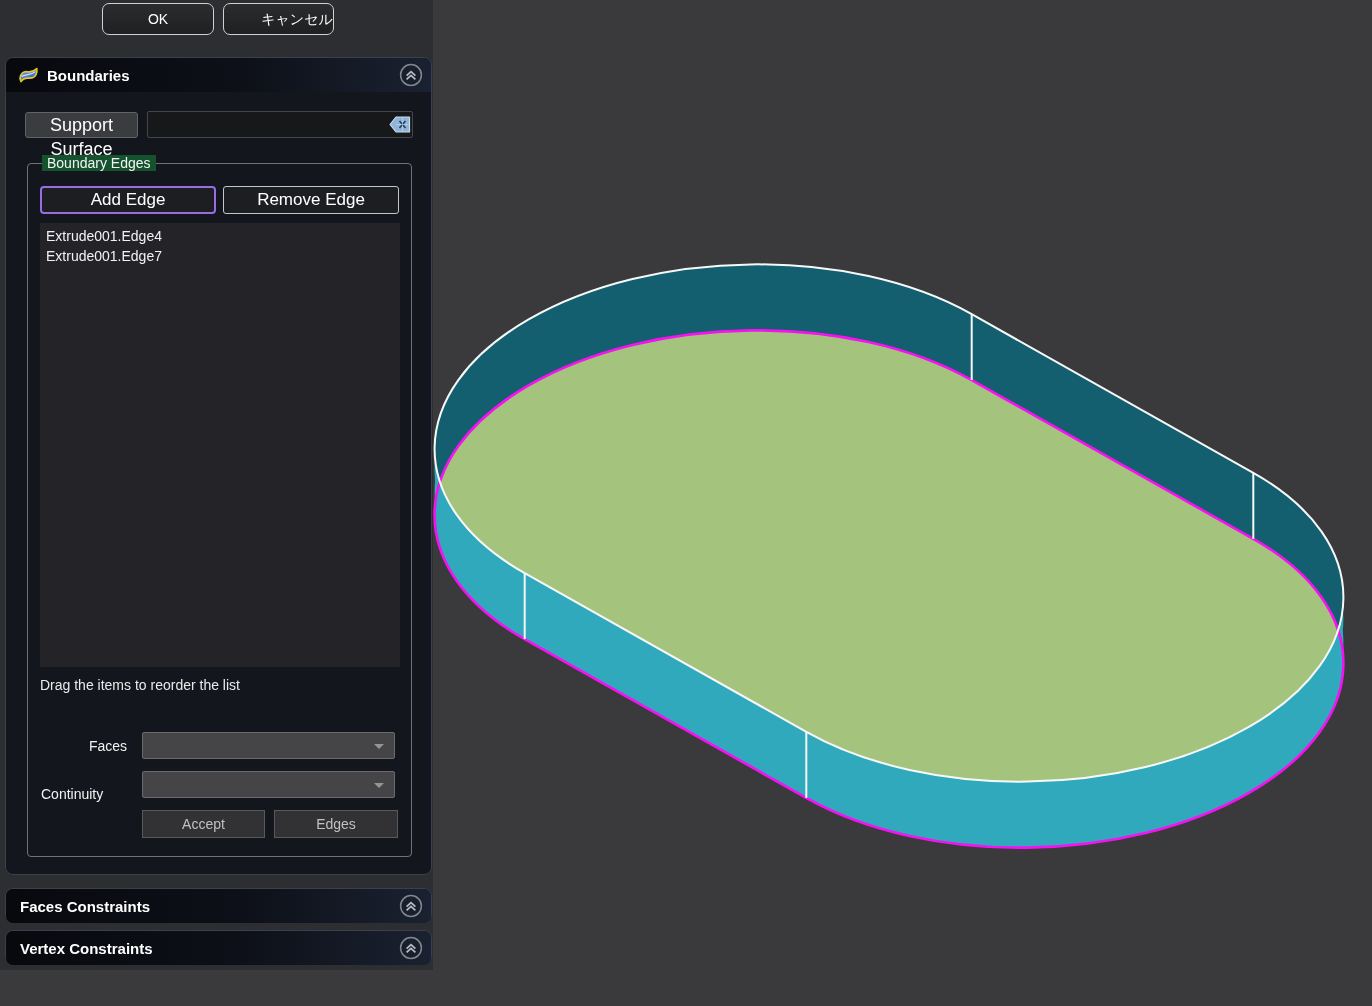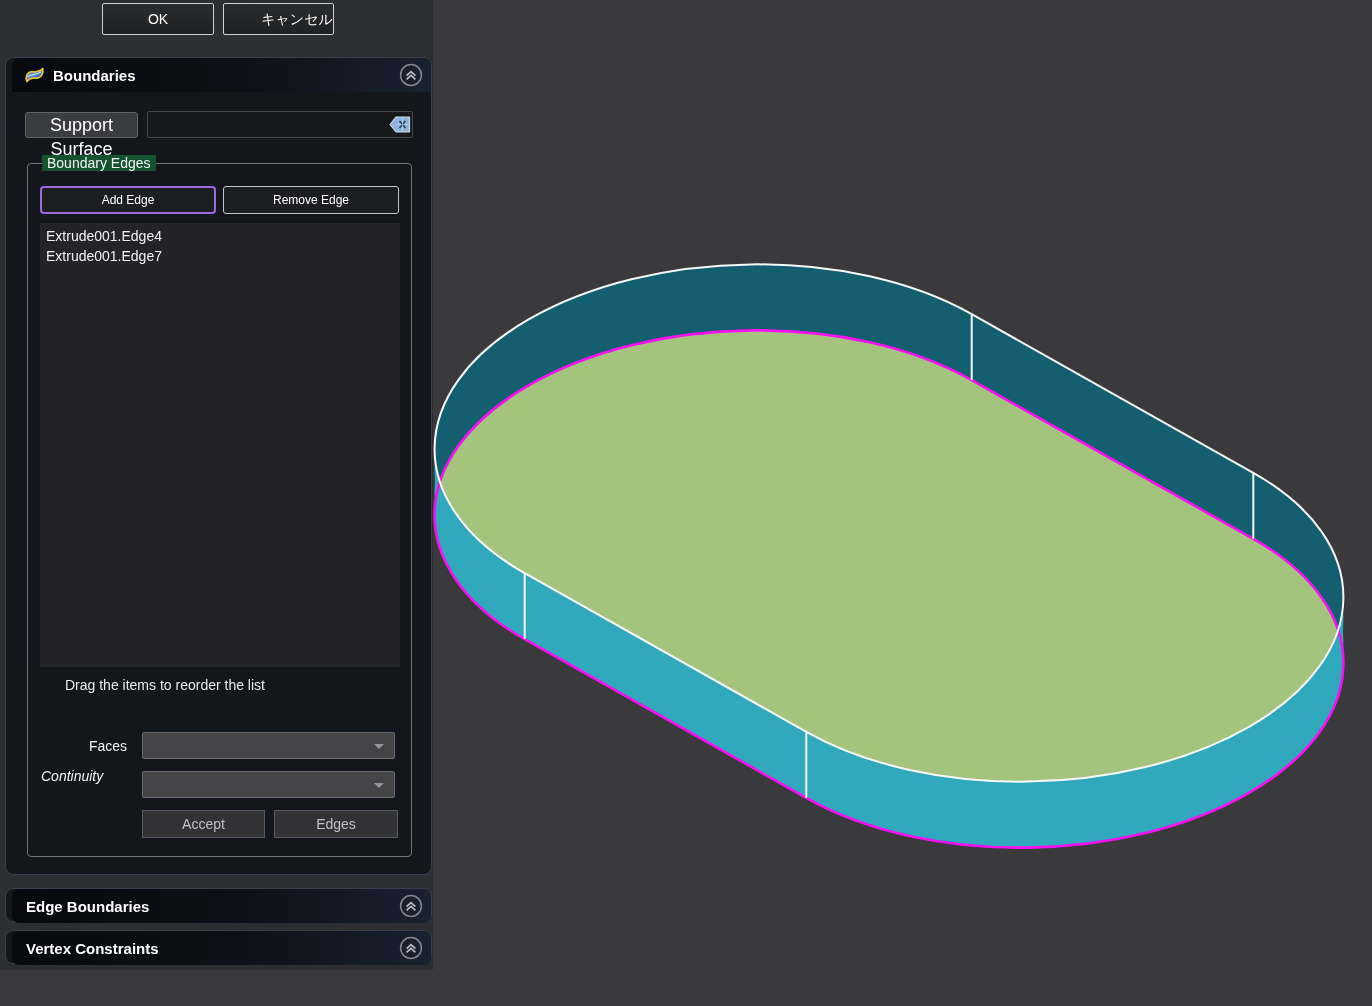--- a/index.html
+++ b/index.html
@@ -11,37 +11,37 @@
     position:relative;
   }
   .left-column {
     position:absolute; left:0; top:0; width:433px; height:970px;
     background:#2c2e31;
   }
   
   .dlg-btn {
     position:absolute; height:32px; top:3px;
     background:linear-gradient(180deg,#2b2c2e,#1f2022);
-    border:1px solid #cfd1d4; border-radius:2px;
+    border:1px solid #cfd1d4; border-radius:7px;
     color:#ffffff; font-size:14px; text-align:center; line-height:30px;
     cursor:default;
   }
   .btn-ok { left:102px; width:112px; }
   .btn-cancel { left:223px; width:111px;padding-left:37px; }
 
   
   .panel {
     position:absolute; left:5px; width:427px;
     background:#13161d; border:1px solid #3a4050; border-radius:8px;
   }
   .panel-header {
     position:relative; height:34px;
     background:linear-gradient(90deg,#07090d 0%,#0d1018 55%,#1a2130 100%);
     border-radius:7px 7px 0 0;
-    display:flex; align-items:center; padding-left:12px;margin-left:6px;
+    display:flex; align-items:center; padding-left:12px;
   }
   .panel.collapsed { height:34px; }
   .panel.collapsed .panel-header { border-radius:7px; }
   .panel-title { font-size:15px; font-weight:bold; color:#ffffff; margin-left:8px; }
   .panel.collapsed .panel-title { margin-left:2px; }
   .collapse-btn {
     position:absolute; right:8px; top:5px; width:24px; height:24px;
     background:transparent; border:none; padding:0; cursor:default;
   }
 
@@ -66,36 +66,36 @@
   .groupbox {
     position:absolute; left:21px; top:105px; width:385px; height:694px;
     border:1px solid #70747a; border-radius:4px;
   }
   .groupbox-label {
     position:absolute; top:-9px; left:14px; background:#14532d;
     padding:0 5px; font-size:14px; color:#f4f4f4;
   }
   .gb-btn {
     position:absolute; top:22px; height:28px; width:176px;
-    background:#1d1e21; color:#fff; font-size:12px; text-align:center; line-height:24px;
+    background:#1d1e21; color:#fff; font-size:17px; text-align:center; line-height:24px;
   }
   .add-edge-btn { left:12px; border:2px solid #9a6ce0; border-radius:4px; }
   .remove-edge-btn { left:195px; border:1px solid #c4c6c9; border-radius:3px; line-height:26px; }
 
   .edge-list {
     position:absolute; left:12px; top:59px; width:360px; height:444px;
     background:#242428; overflow:hidden; padding-top:3px;
   }
   .edge-item { font-size:14px; color:#f2f2f2; line-height:20px; padding-left:6px; cursor:default; }
 
-  .drag-hint { position:absolute; left:12px; top:513px; font-size:14px; color:#e9eaeb;margin-left:25px; }
+  .drag-hint { position:absolute; left:12px; top:513px; font-size:14px; color:#e9eaeb; }
 
   .field-label { position:absolute; left:13px; font-size:14px; color:#f2f2f2; }
   .faces-label { top:574px;margin-left:48px; }
-  .continuity-label { top:604px;font-style:italic; }
+  .continuity-label { top:622px; }
   .combo {
     position:absolute; left:114px; width:253px; height:27px;
     background:#454547; border:1px solid #6a6a6c; border-radius:2px;
     font-size:13px; color:#dcdcdc; line-height:25px; padding-left:6px;
   }
   .combo-faces { top:568px; }
   .combo-continuity { top:607px; }
   .combo-arrow {
     position:absolute; right:10px; top:11px; width:0; height:0;
     border-left:5px solid transparent; border-right:5px solid transparent;
@@ -174,21 +174,21 @@
         <span class="combo-arrow"></span>
       </div>
 
       <button class="action-btn accept-btn">Accept</button>
       <button class="action-btn ignore-btn">Edges</button>
     </div>
   </div>
 
   <div class="panel panel-edge-constraints collapsed">
     <div class="panel-header">
-      <span class="panel-title">Edge Boundaries</span>
+      <span class="panel-title">Faces Constraints</span>
       <button class="collapse-btn">
         <svg width="24" height="24" viewBox="0 0 24 24">
           <circle cx="12" cy="12" r="10.4" fill="none" stroke="#82868e" stroke-width="1.5"></circle>
           <path d="M7.6,12.6 L12,8.6 L16.4,12.6" fill="none" stroke="#b6bcc4" stroke-width="1.8"></path>
           <path d="M7.6,16.4 L12,12.4 L16.4,16.4" fill="none" stroke="#b6bcc4" stroke-width="1.8"></path>
         </svg>
       </button>
     </div>
   </div>
 

